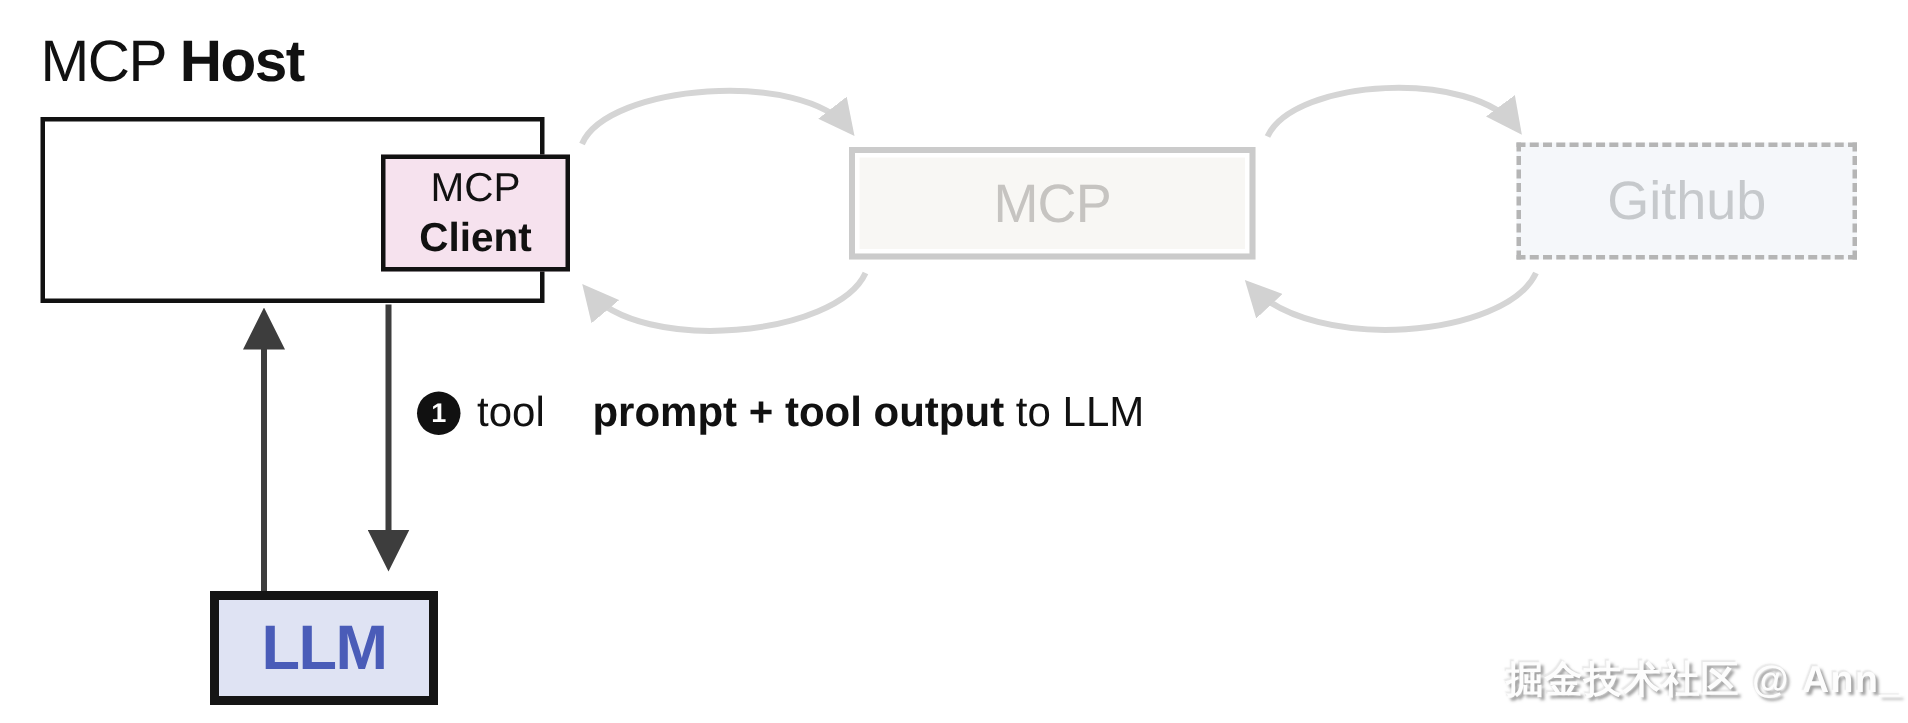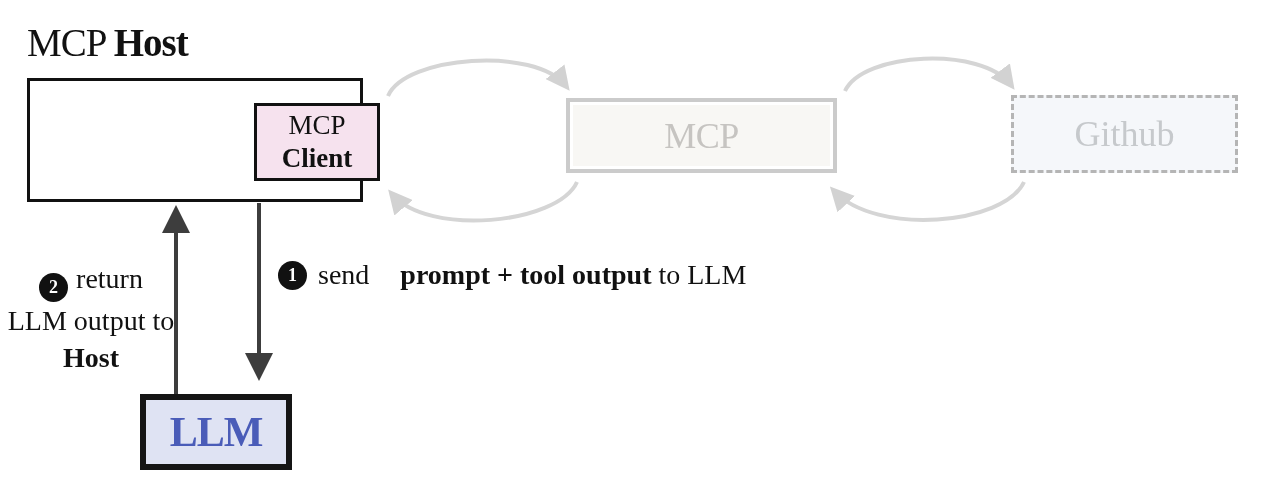--- a/index.html
+++ b/index.html
@@ -1,18 +1,18 @@
 <!DOCTYPE html>
 <html><head>
 <meta charset="utf-8">
 <style>
   html,body{margin:0;padding:0;background:#ffffff;}
   .canvas{
     position:relative;width:1272px;height:482px;background:#ffffff;overflow:hidden;
-    font-family:Liberation Serif, serif;color:#111111;
+    font-family:Liberation Sans, sans-serif;color:#111111;
   }
   .layer-svg{position:absolute;left:0;top:0;z-index:1;}
   .box{position:absolute;box-sizing:border-box;display:flex;align-items:center;justify-content:center;z-index:2;}
 
   .title{position:absolute;left:27px;top:20px;font-size:39px;letter-spacing:-1px;color:#111;z-index:2;}
   .title b{font-weight:700;}
 
   .host-box{left:27px;top:78px;width:336px;height:124px;border:3px solid #111;background:#ffffff;}
   .client-box{
     left:254px;top:103px;width:126px;height:78px;border:3px solid #111;
@@ -94,23 +94,19 @@
   <div class="box llm-box">
       <span>LLM</span>
     </div>
 
   <div class="box github-box">
       <span>Github</span>
     </div>
 
   <div class="step1">
     <span class="num-badge">1</span>
-    <span class="txt"><span>send </span><b>prompt + tool output</b><span> to LLM</span></span>
+    <span class="txt"><span>tool </span><b>prompt + tool output</b><span> to LLM</span></span>
   </div>
 
-  <div class="step2">
-    <span class="num-badge">2</span><span>return</span><br>
-    <span>LLM output to</span><br>
-    <b>Host</b>
-  </div>
 
+  <div class="watermark">掘金技术社区 @ Ann_</div>
 
 </div>
 
 </body></html>

